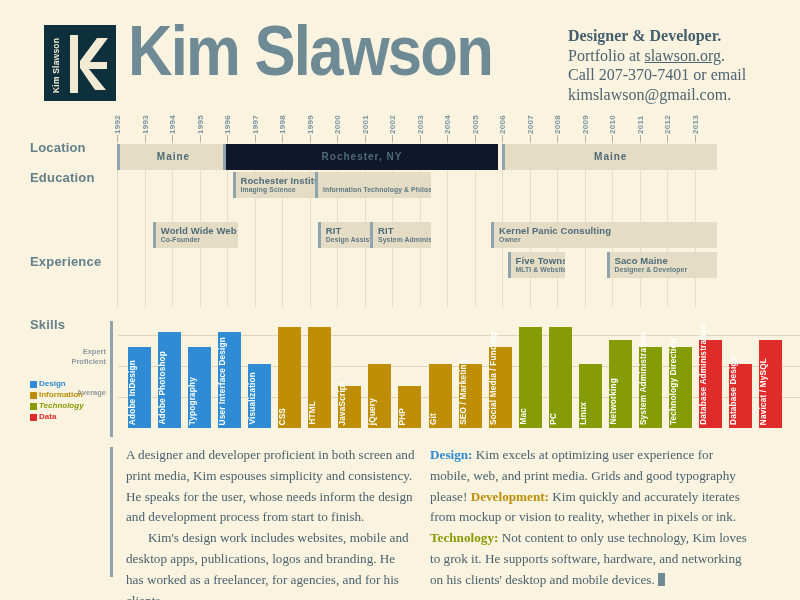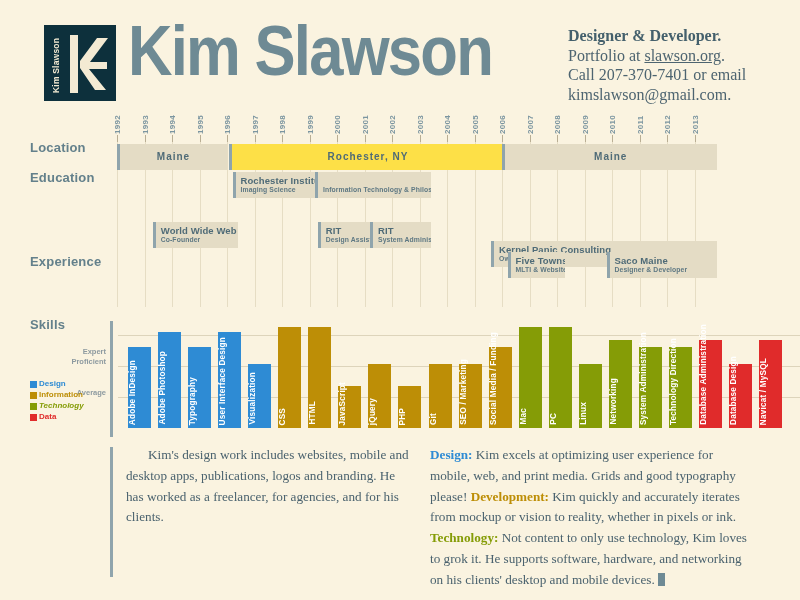--- a/index.html
+++ b/index.html
@@ -272,21 +272,21 @@
         <div class="gridline" style="left: 612px; top: 30px; height: 165px;"></div>
         <div class="gridline" style="left: 639.5px; top: 30px; height: 165px;"></div>
         <div class="gridline" style="left: 667px; top: 30px; height: 165px;"></div>
         <div class="gridline" style="left: 694.5px; top: 30px; height: 165px;"></div>
       </div>
     <div id="tl-rows">
         <div class="row-label" style="left: 30px; top: 28px;">Location</div>
         <div style="position: absolute; left: 117px; width: 110px; top: 32px; height: 26px; background: rgb(228, 220, 197); box-sizing: border-box; overflow: hidden; border-left: 3px solid rgb(143, 164, 172);">
           <div class="tl-center" style="top: 7px;">Maine</div>
         </div>
-        <div style="position: absolute; left: 229px; width: 275px; top: 32px; height: 26px; background: #fde047; box-sizing: border-box; overflow: hidden; border-left: 3px solid rgb(143, 164, 172);">
+        <div style="position: absolute; left: 223px; width: 275px; top: 32px; height: 26px; background: #0f172a; box-sizing: border-box; overflow: hidden; border-left: 3px solid rgb(143, 164, 172);">
           <div class="tl-center" style="top: 7px;">Rochester, NY</div>
         </div>
         <div style="position: absolute; left: 502px; width: 214.5px; top: 32px; height: 26px; background: rgb(228, 220, 197); box-sizing: border-box; overflow: hidden; border-left: 3px solid rgb(143, 164, 172);">
           <div class="tl-center" style="top: 7px;">Maine</div>
         </div>
         <div class="row-label" style="left: 30px; top: 58px;">Education</div>
         <div style="position: absolute; left: 232.5px; width: 82.5px; top: 60px; height: 26px; background: rgb(228, 220, 197); box-sizing: border-box; overflow: hidden; border-left: 3px solid rgb(143, 164, 172);">
           <div class="tl-title">Rochester Institute of Technology</div>
           <div class="tl-sub">Imaging Science</div>
         </div>
@@ -299,21 +299,21 @@
           <div class="tl-sub">Co-Founder</div>
         </div>
         <div style="position: absolute; left: 317.75px; width: 52.25px; top: 110px; height: 26px; background: rgb(228, 220, 197); box-sizing: border-box; overflow: hidden; border-left: 3px solid rgb(143, 164, 172);">
           <div class="tl-title">RIT</div>
           <div class="tl-sub">Design Assistant, FDL</div>
         </div>
         <div style="position: absolute; left: 370px; width: 60.5px; top: 110px; height: 26px; background: rgb(228, 220, 197); box-sizing: border-box; overflow: hidden; border-left: 3px solid rgb(143, 164, 172);">
           <div class="tl-title">RIT</div>
           <div class="tl-sub">System Administrator</div>
         </div>
-        <div style="position: absolute; left: 491px; width: 225.5px; top: 110px; height: 26px; background: rgb(228, 220, 197); box-sizing: border-box; overflow: hidden; border-left: 3px solid rgb(143, 164, 172); margin-top: 19px;">
+        <div style="position: absolute; left: 491px; width: 225.5px; top: 110px; height: 26px; background: rgb(228, 220, 197); box-sizing: border-box; overflow: hidden; border-left: 3px solid rgb(143, 164, 172);">
           <div class="tl-title">Kernel Panic Consulting</div>
           <div class="tl-sub">Owner</div>
         </div>
         <div style="position: absolute; left: 507.5px; width: 57.75px; top: 140px; height: 26px; background: rgb(228, 220, 197); box-sizing: border-box; overflow: hidden; border-left: 3px solid rgb(143, 164, 172);">
           <div class="tl-title">Five Towns CSD</div>
           <div class="tl-sub">MLTI &amp; Website</div>
         </div>
         <div style="position: absolute; left: 606.5px; width: 110px; top: 140px; height: 26px; background: rgb(228, 220, 197); box-sizing: border-box; overflow: hidden; border-left: 3px solid rgb(143, 164, 172);">
           <div class="tl-title">Saco Maine</div>
           <div class="tl-sub">Designer &amp; Developer</div>
@@ -418,18 +418,19 @@
         <div class="legend-item">
           <span class="legend-sw" style="background: rgb(224, 43, 43);"></span>
           <span style="color: rgb(224, 43, 43);">Data</span>
         </div>
       </div>
   </div>
 
   <div id="profile">
     <div id="profile-divider"></div>
     <div class="body-col" id="col-left">
+        <p>A designer and developer proficient in both screen and print media, Kim espouses simplicity and consistency. He speaks for the user, whose needs inform the design and development process from start to finish.</p>
         <p class="indent">Kim's design work includes websites, mobile and desktop apps, publications, logos and branding. He has worked as a freelancer, for agencies, and for his clients.</p>
       </div>
     <div class="body-col" id="col-right"><span><span class="strength-key" style="color: rgb(46, 139, 212);">Design:</span><span> Kim excels at optimizing user experience for mobile, web, and print media. Grids and good typography please!</span></span> <span><span class="strength-key" style="color: rgb(189, 142, 6);">Development:</span><span> Kim quickly and accurately iterates from mockup or vision to reality, whether in pixels or ink.</span></span> <span><span class="strength-key" style="color: rgb(133, 156, 6);">Technology:</span><span> Not content to only use technology, Kim loves to grok it. He supports software, hardware, and networking on his clients' desktop and mobile devices.</span></span><span class="endmark"></span></div>
   </div>
 
 </div>
 
 </body></html>

